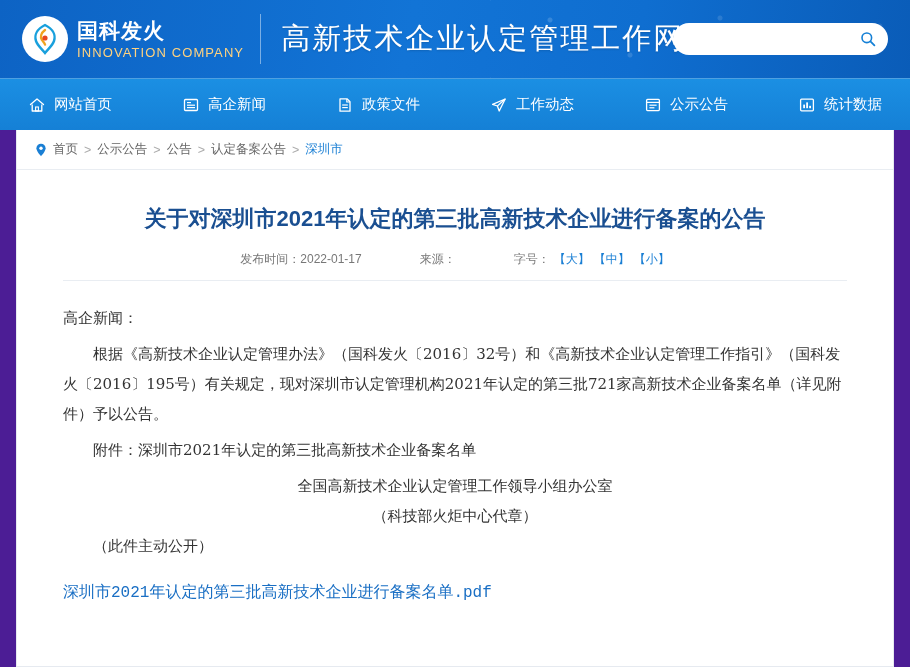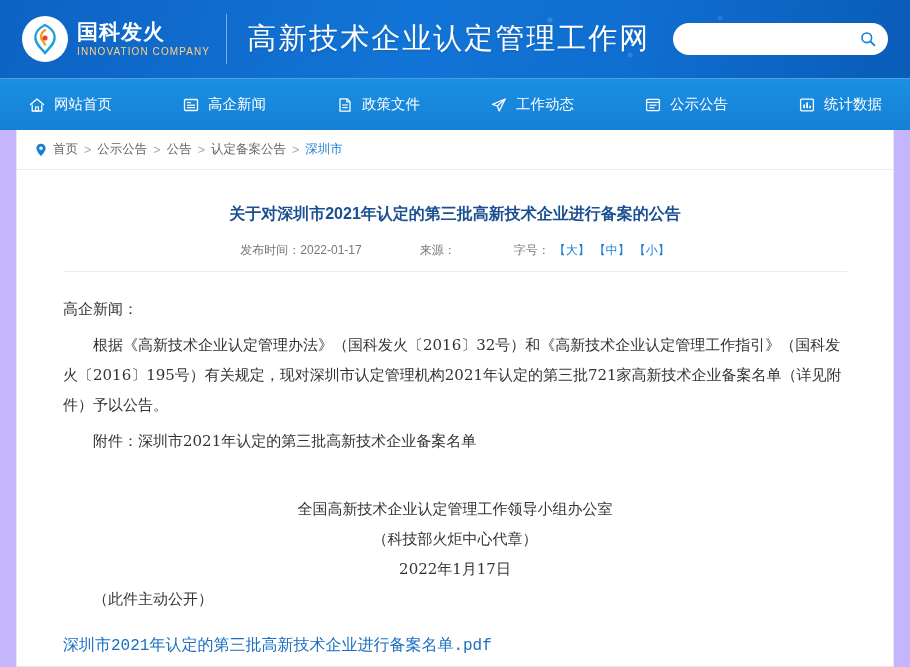--- a/index.html
+++ b/index.html
@@ -64,21 +64,21 @@
   .logo-text { line-height: 1; }
   .logo-cn {
     color: #ffffff;
     font-size: 21px;
     font-weight: bold;
     letter-spacing: 1px;
     white-space: nowrap;
   }
   .logo-en {
     color: #ffd27f;
-    font-size: 10px;
+    font-size: 13px;
     letter-spacing: 1.1px;
     margin-top: 5px;
     white-space: nowrap;
   }
   .site-title {
     color: #ffffff;
     font-size: 29px;
     font-weight: normal;
     letter-spacing: 2px;
     margin-left: 20px;
@@ -128,21 +128,21 @@
     white-space: nowrap;
   }
   .nav-item .nav-ico {
     width: 18px; height: 18px;
     margin-right: 8px;
     flex: none;
   }
 
   
   .page-bg {
-    background: #c4b5fd;
+    background: #4c1d95;
     height: calc(667px - 78px - 52px);
     padding: 0;
   }
   .card {
     background: #ffffff;
     margin: 0 16px;
     border: 1px solid #e6eaf0;
     border-top: none;
     height: 100%;
   }
@@ -158,21 +158,21 @@
   .breadcrumb .pin { width: 12px; height: 14px; margin-right: 6px; flex: none; }
   .breadcrumb .sep { margin: 0 6px; color: #aaa; }
   .breadcrumb .bc-link { color: #666; cursor: pointer; }
   .breadcrumb .bc-current { color: #1a7fd4; }
 
   .doc {
     padding: 26px 46px 0 46px;
   }
   .doc-title {
     text-align: center;
-    font-size: 16px;
+    font-size: 22px;
     font-weight: bold;
     color: #1a4f91;
     line-height: 1.5;
     margin: 6px 0 16px 0;
   }
   .doc-meta {
     text-align: center;
     font-size: 12px;
     color: #777;
     display: flex;
@@ -191,21 +191,21 @@
     font-family: "DejaVu Serif", "Liberation Serif", serif;
     font-size: 15px;
     color: #333;
     line-height: 2.0;
   }
   .doc-body p { margin: 0 0 6px 0; }
   .p-indent { text-indent: 2em; }
   .p-attach { text-indent: 2em; margin-top: 18px; }
   .sign {
     text-align: center;
-    margin-top: 38px;
+    margin-top: 6px;
     line-height: 2.0;
   }
   .p-public { margin-top: 16px; text-indent: 2em; }
   .attachment-link {
     display: block;
     margin-top: 16px;
     font-family: Liberation Mono, monospace;
     font-size: 16px;
     color: #1a6fc4;
     text-decoration: none;
@@ -356,21 +356,20 @@
       <div class="doc-divider"></div>
 
       <div class="doc-body">
         <p>高企新闻：</p>
         <p class="p-indent">根据《高新技术企业认定管理办法》（国科发火〔2016〕32号）和《高新技术企业认定管理工作指引》（国科发火〔2016〕195号）有关规定，现对深圳市认定管理机构2021年认定的第三批721家高新技术企业备案名单（详见附件）予以公告。</p>
         <p class="p-attach">附件：深圳市2021年认定的第三批高新技术企业备案名单</p>
 
         <div class="sign">
           <div>全国高新技术企业认定管理工作领导小组办公室</div>
           <div>（科技部火炬中心代章）</div>
-          <div>2022年1月17日</div>
         </div>
 
         <p class="p-public">（此件主动公开）</p>
 
         <a class="attachment-link" href="#">深圳市2021年认定的第三批高新技术企业进行备案名单.pdf</a>
       </div>
     </div>
 
   </div>
 </div>

